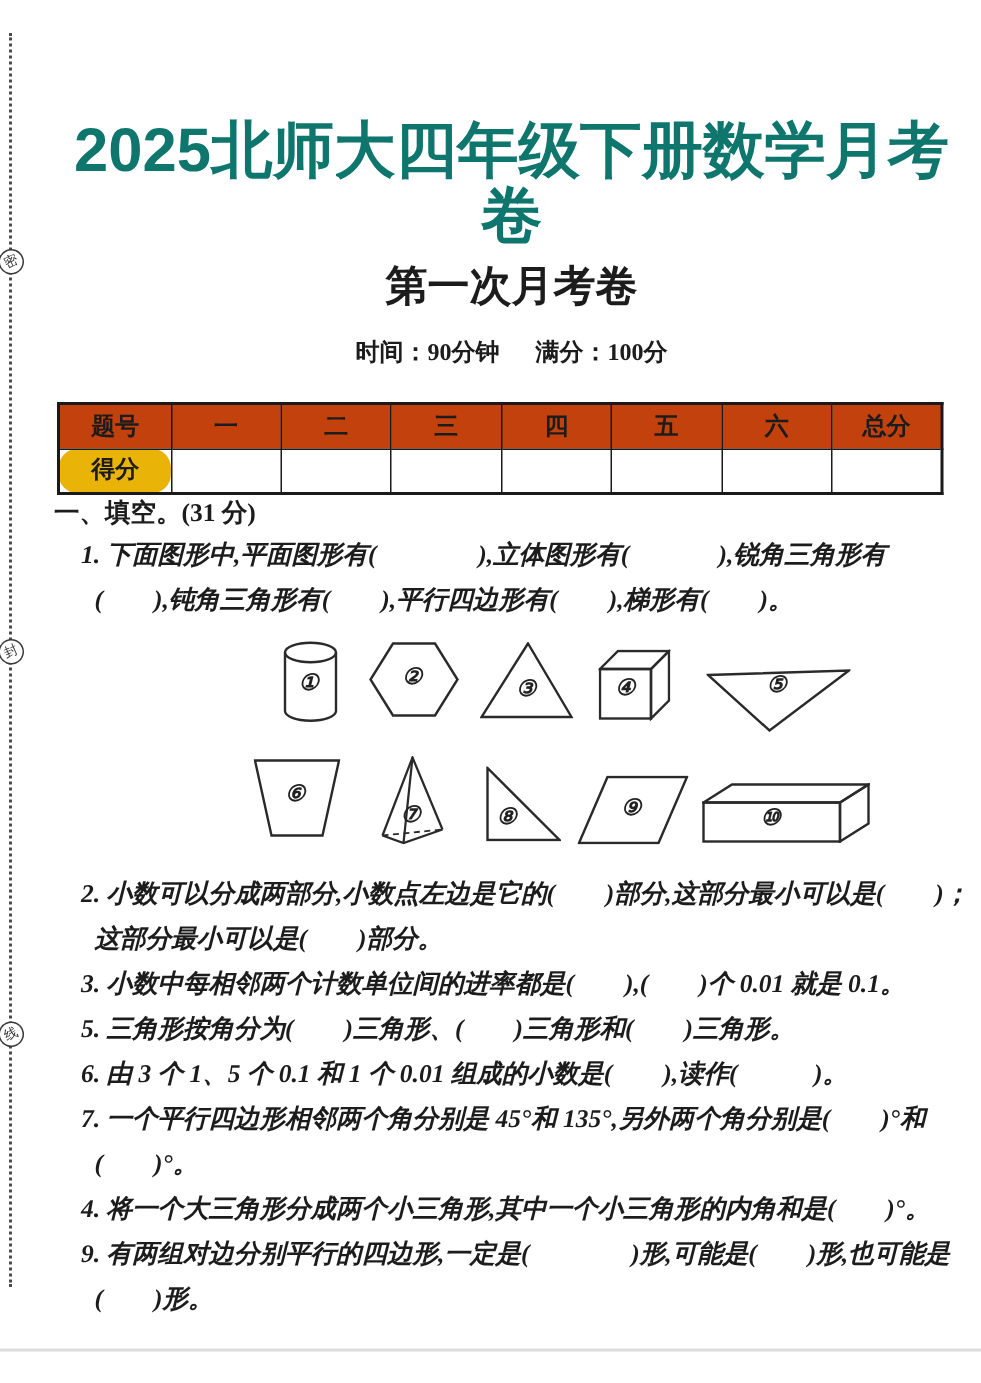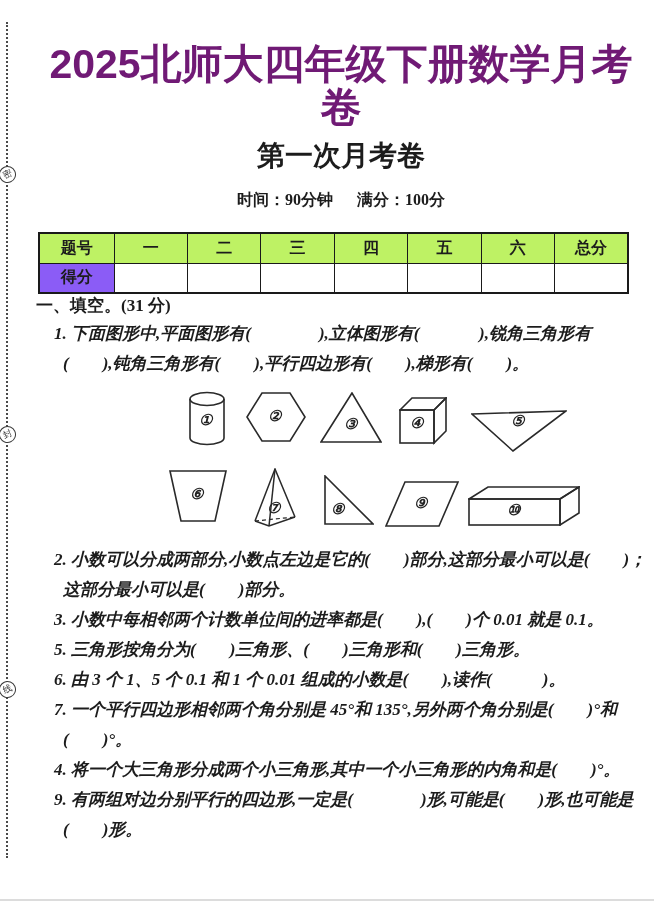--- a/index.html
+++ b/index.html
@@ -9,32 +9,32 @@
   
   .binding-line { position:absolute; left:6px; top:22px; height:836px; width:0;
                   border-left:2px dotted #4a4a4a; }
   .seal-badge { position:absolute; left:-1px; width:17px; height:17px; border:1px solid #3a3a3a;
                 border-radius:50%; background:#fff; font-size:9px; line-height:15px; text-align:center;
                 transform:rotate(-24deg); color:#333; }
   .badge-1 { top:166px; } .badge-2 { top:426px; } .badge-3 { top:681px; }
 
   .page { position:absolute; top:0; left:0; right:0; bottom:0; padding:0 8px 0 36px; }
 
-  .title { margin-top:43px; text-align:center; font-family:"Liberation Sans", sans-serif;
-           font-weight:bold; font-size:41px; line-height:43px; letter-spacing:0px; color:#701a75; }
+  .title { margin-top:79px; text-align:center; font-family:"Liberation Sans", sans-serif;
+           font-weight:bold; font-size:41px; line-height:43px; letter-spacing:0px; color:#0f766e; }
   .subtitle { margin-top:12px; text-align:center; font-size:28px; line-height:29px; font-weight:600; }
   .meta { margin-top:20px; text-align:center; font-size:16px; line-height:20px; font-weight:700;
           white-space:pre; }
 
   table.score { border-collapse:collapse; margin-top:22px; margin-left:2px; width:591px;
                 table-layout:fixed; border:2px solid #1a1a1a; }
   table.score th, table.score td { border:1px solid #1a1a1a; height:30px; text-align:center;
                 font-size:16px; font-weight:700; font-family:"Liberation Serif", serif; }
-  table.score th { background:#bef264; }
-  td.row-label { background:#8b5cf6; }
+  table.score th { background:#c2410c; }
+  td.row-label { background:#eab308;border-radius:13px; }
   col.c-first { width:75px; }
 
   .section-title { margin-top:2px; font-size:17px; font-weight:700; line-height:19px; }
 
   .questions { margin-left:18px; margin-top:4px;font-style:italic; }
   .q-line { font-size:17px; font-weight:600; line-height:30px; white-space:pre; }
   .q-line.cont { margin-left:9px; }
 
   .shapes { position:relative; height:146px; margin-top:6px; }
   .shape { position:absolute; }

